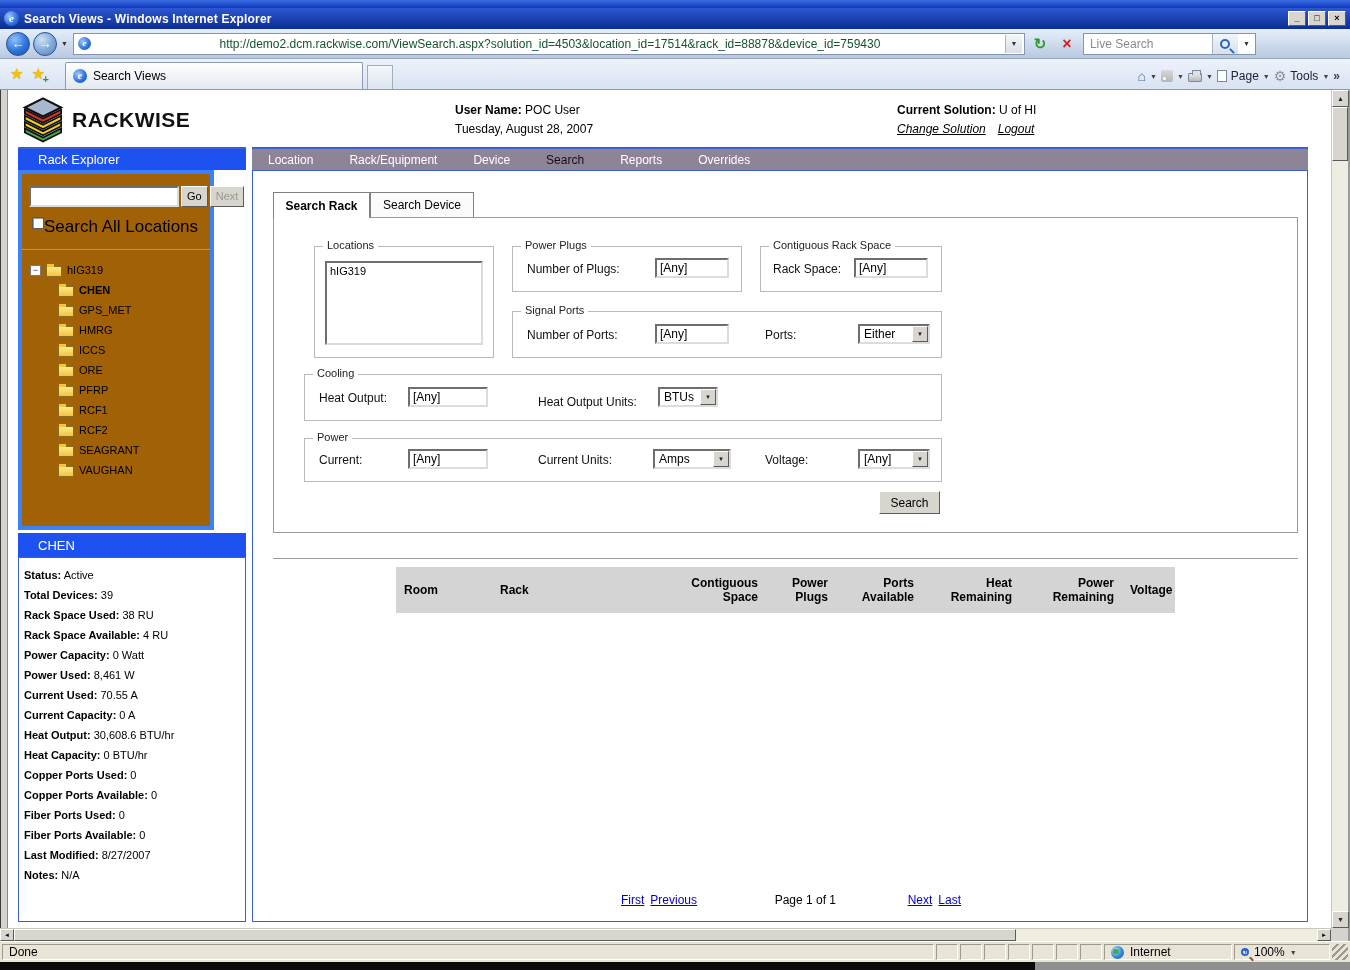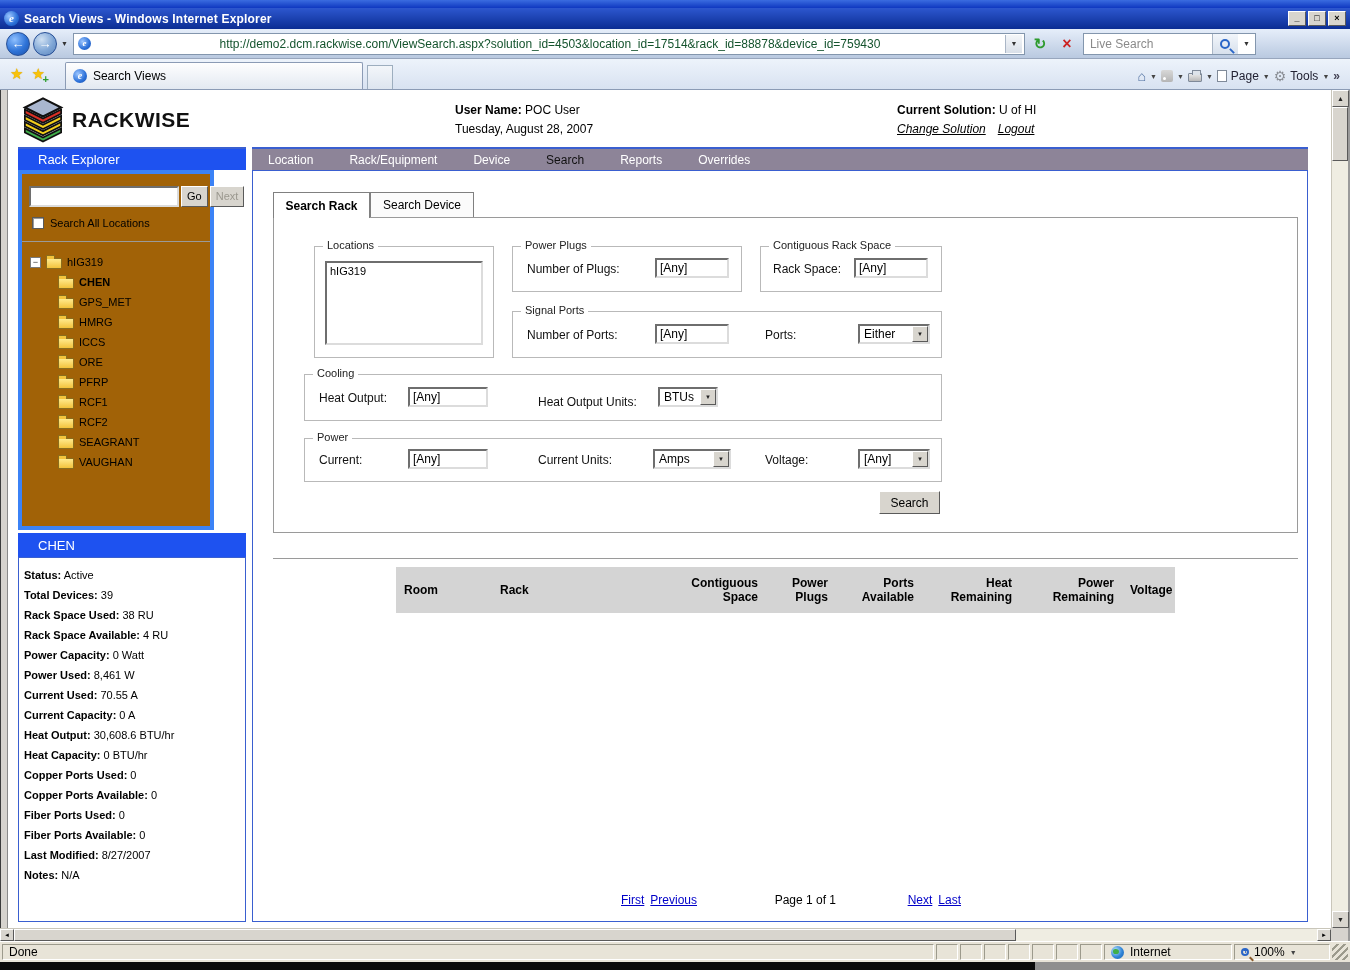--- a/index.html
+++ b/index.html
@@ -78,21 +78,21 @@
 
   
   .blue-hdr { background:#1e52f0; color:#fff; font-size:13px; display:flex; align-items:center; padding-left:20px; }
   .explorer-hdr { left:18px; top:147px; width:228px; height:23px; border-top:2px solid #3a5fd0; }
   .explorer-box { left:18px; top:170px; width:196px; height:360px; border:4px solid #3b82f6; background:#a16207; }
   .srch-row { display:flex; gap:2px; padding:12px 0 0 7px; align-items:center; }
   .classic-input { background:#fff; border:2px solid; border-color:#6e6e6e #dcdcdc #dcdcdc #6e6e6e; font:12px "Liberation Sans",sans-serif; padding:1px 3px; }
   .side-input { width:150px; height:21px; }
   .classic-btn { background:#d8d5ce; border:1px solid; border-color:#fff #5a5a5a #5a5a5a #fff; font-size:11px; height:21px; padding:0 5px; text-align:center; color:#000; cursor:pointer; }
   .classic-btn.disabled { color:#9b988f; cursor:default; }
-  .cb-row { display:flex; align-items:center; gap:6px; margin:10px 0 0 10px; font-size:11px; }
+  .cb-row { display:flex; margin:10px 0 0 10px; font-size:17px; }
   .cbox { width:12px; height:12px; background:#fff; border:1px solid #5a5a5a; box-shadow:inset 1px 1px 0 #9a9a9a; }
   .tree-divider { margin-top:12px; border-top:1px solid #9a9a9a; }
   .tree { padding:10px 0 0 8px; font-size:11px; }
   .tree-row { display:flex; align-items:center; gap:5px; height:20px; cursor:pointer; }
   .tree-child { padding-left:28px; }
   .tree-child.selected { font-weight:bold; }
   .expander { width:11px; height:11px; background:#fff; border:1px solid #7a7a7a; font-size:9px; line-height:9px; text-align:center; color:#333; }
   .folder { width:16px; height:11px; background:linear-gradient(#ffe98c,#f3c33c); border:1px solid #8a6d1d; border-radius:1px; position:relative; margin-top:2px; flex:0 0 16px; }
   .folder::before { content:""; position:absolute; top:-4px; left:-1px; width:7px; height:3px; background:#f3c33c; border:1px solid #8a6d1d; border-bottom:none; border-radius:1px 1px 0 0; }
 

